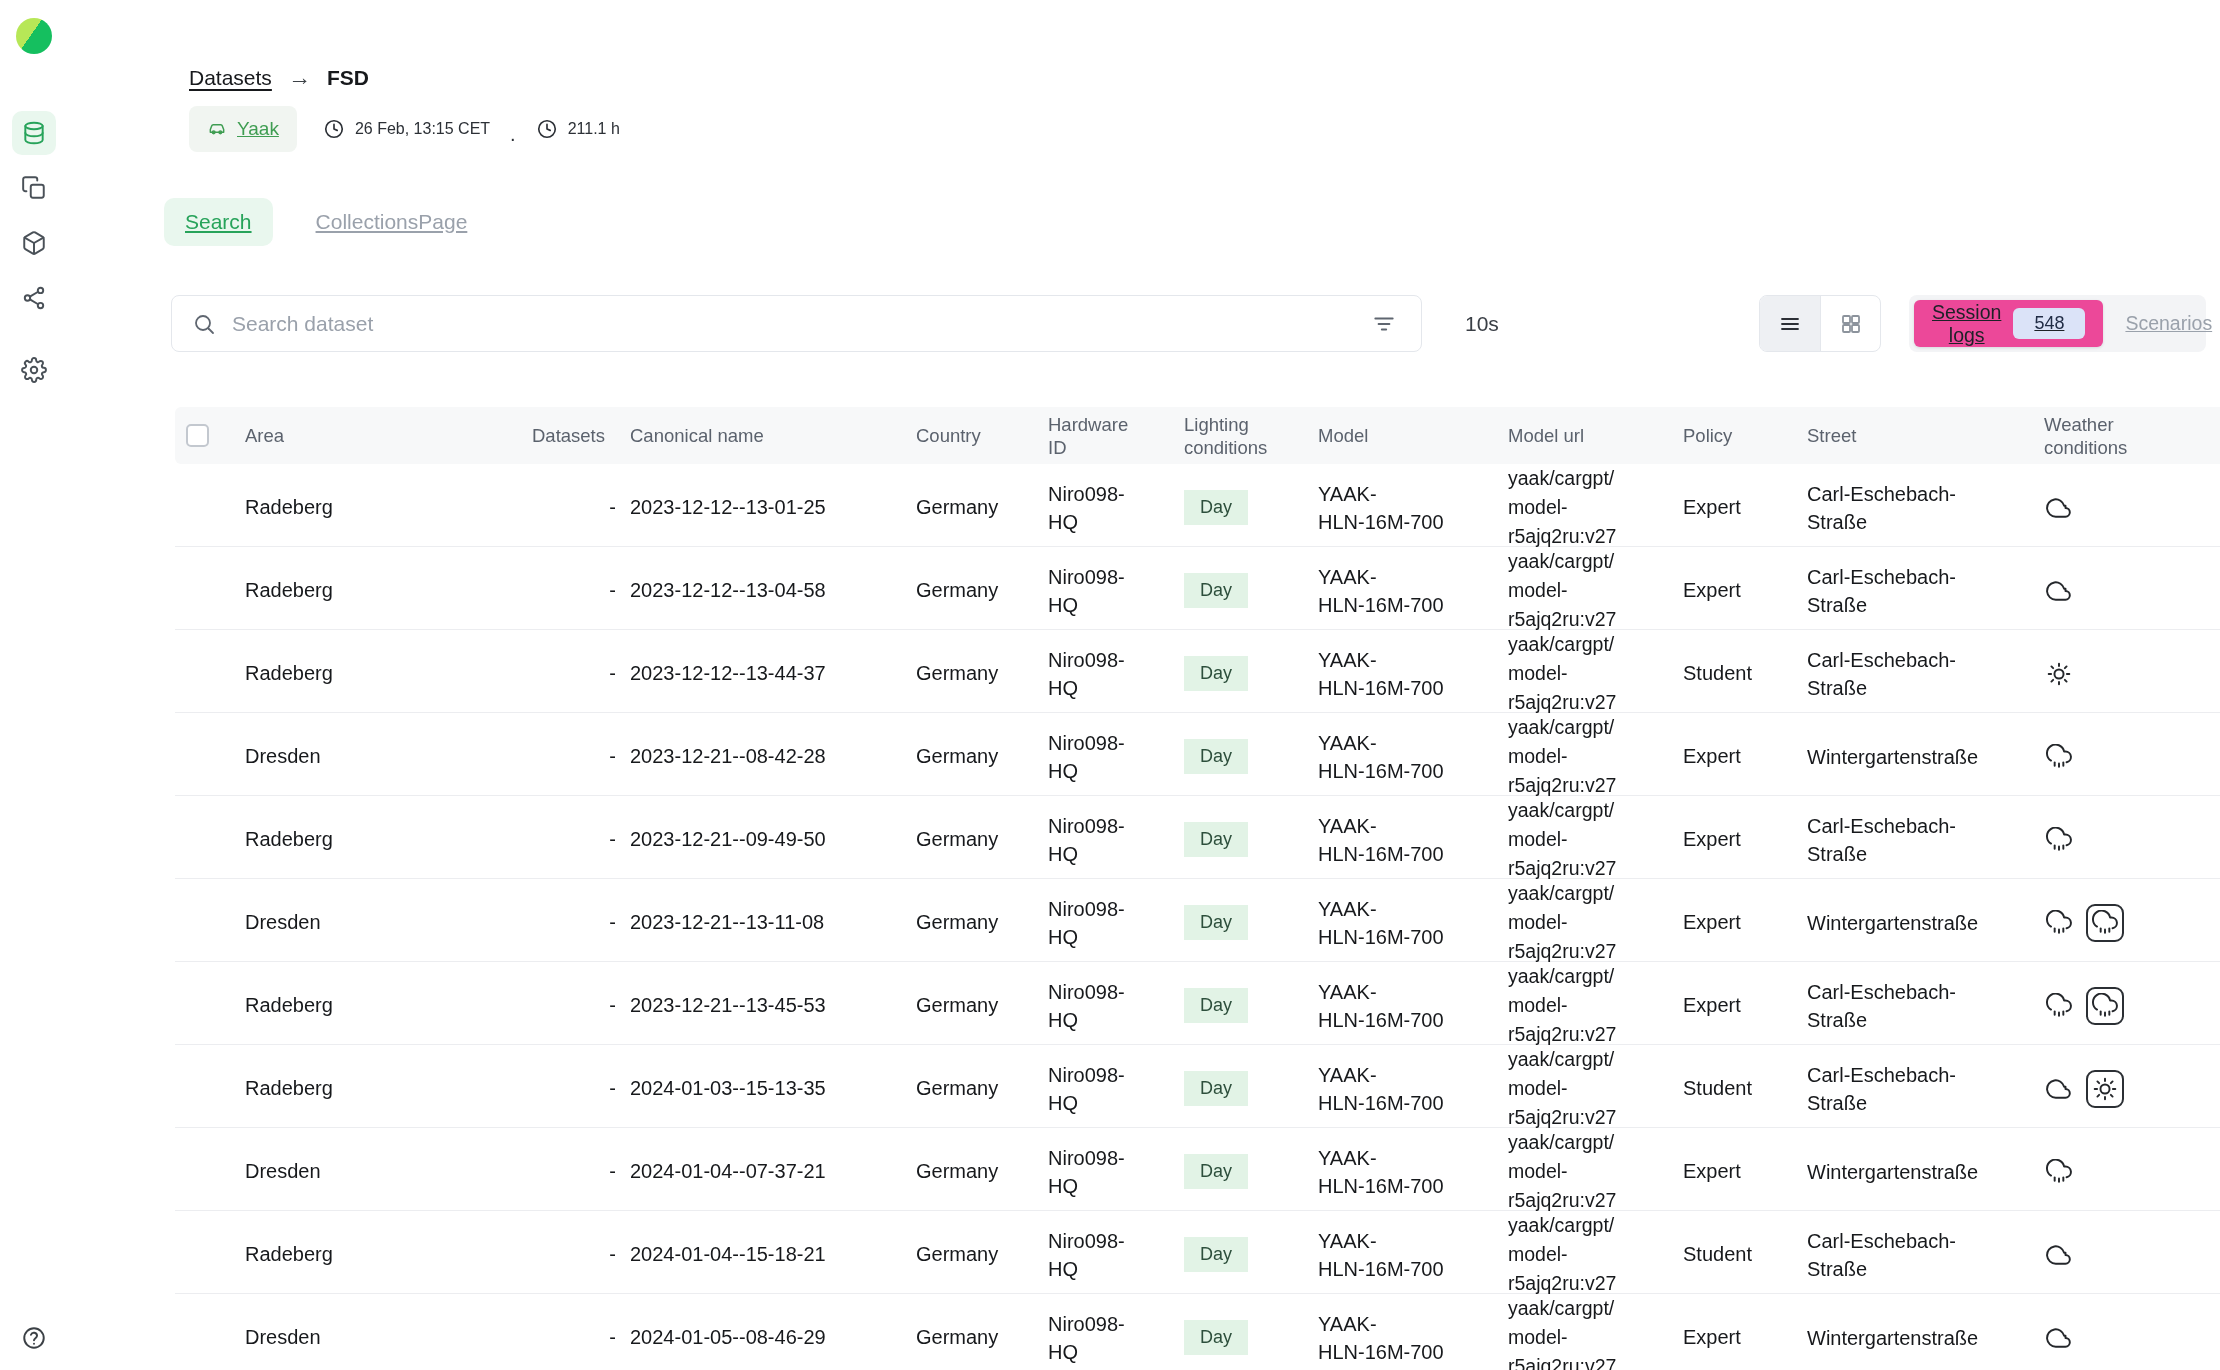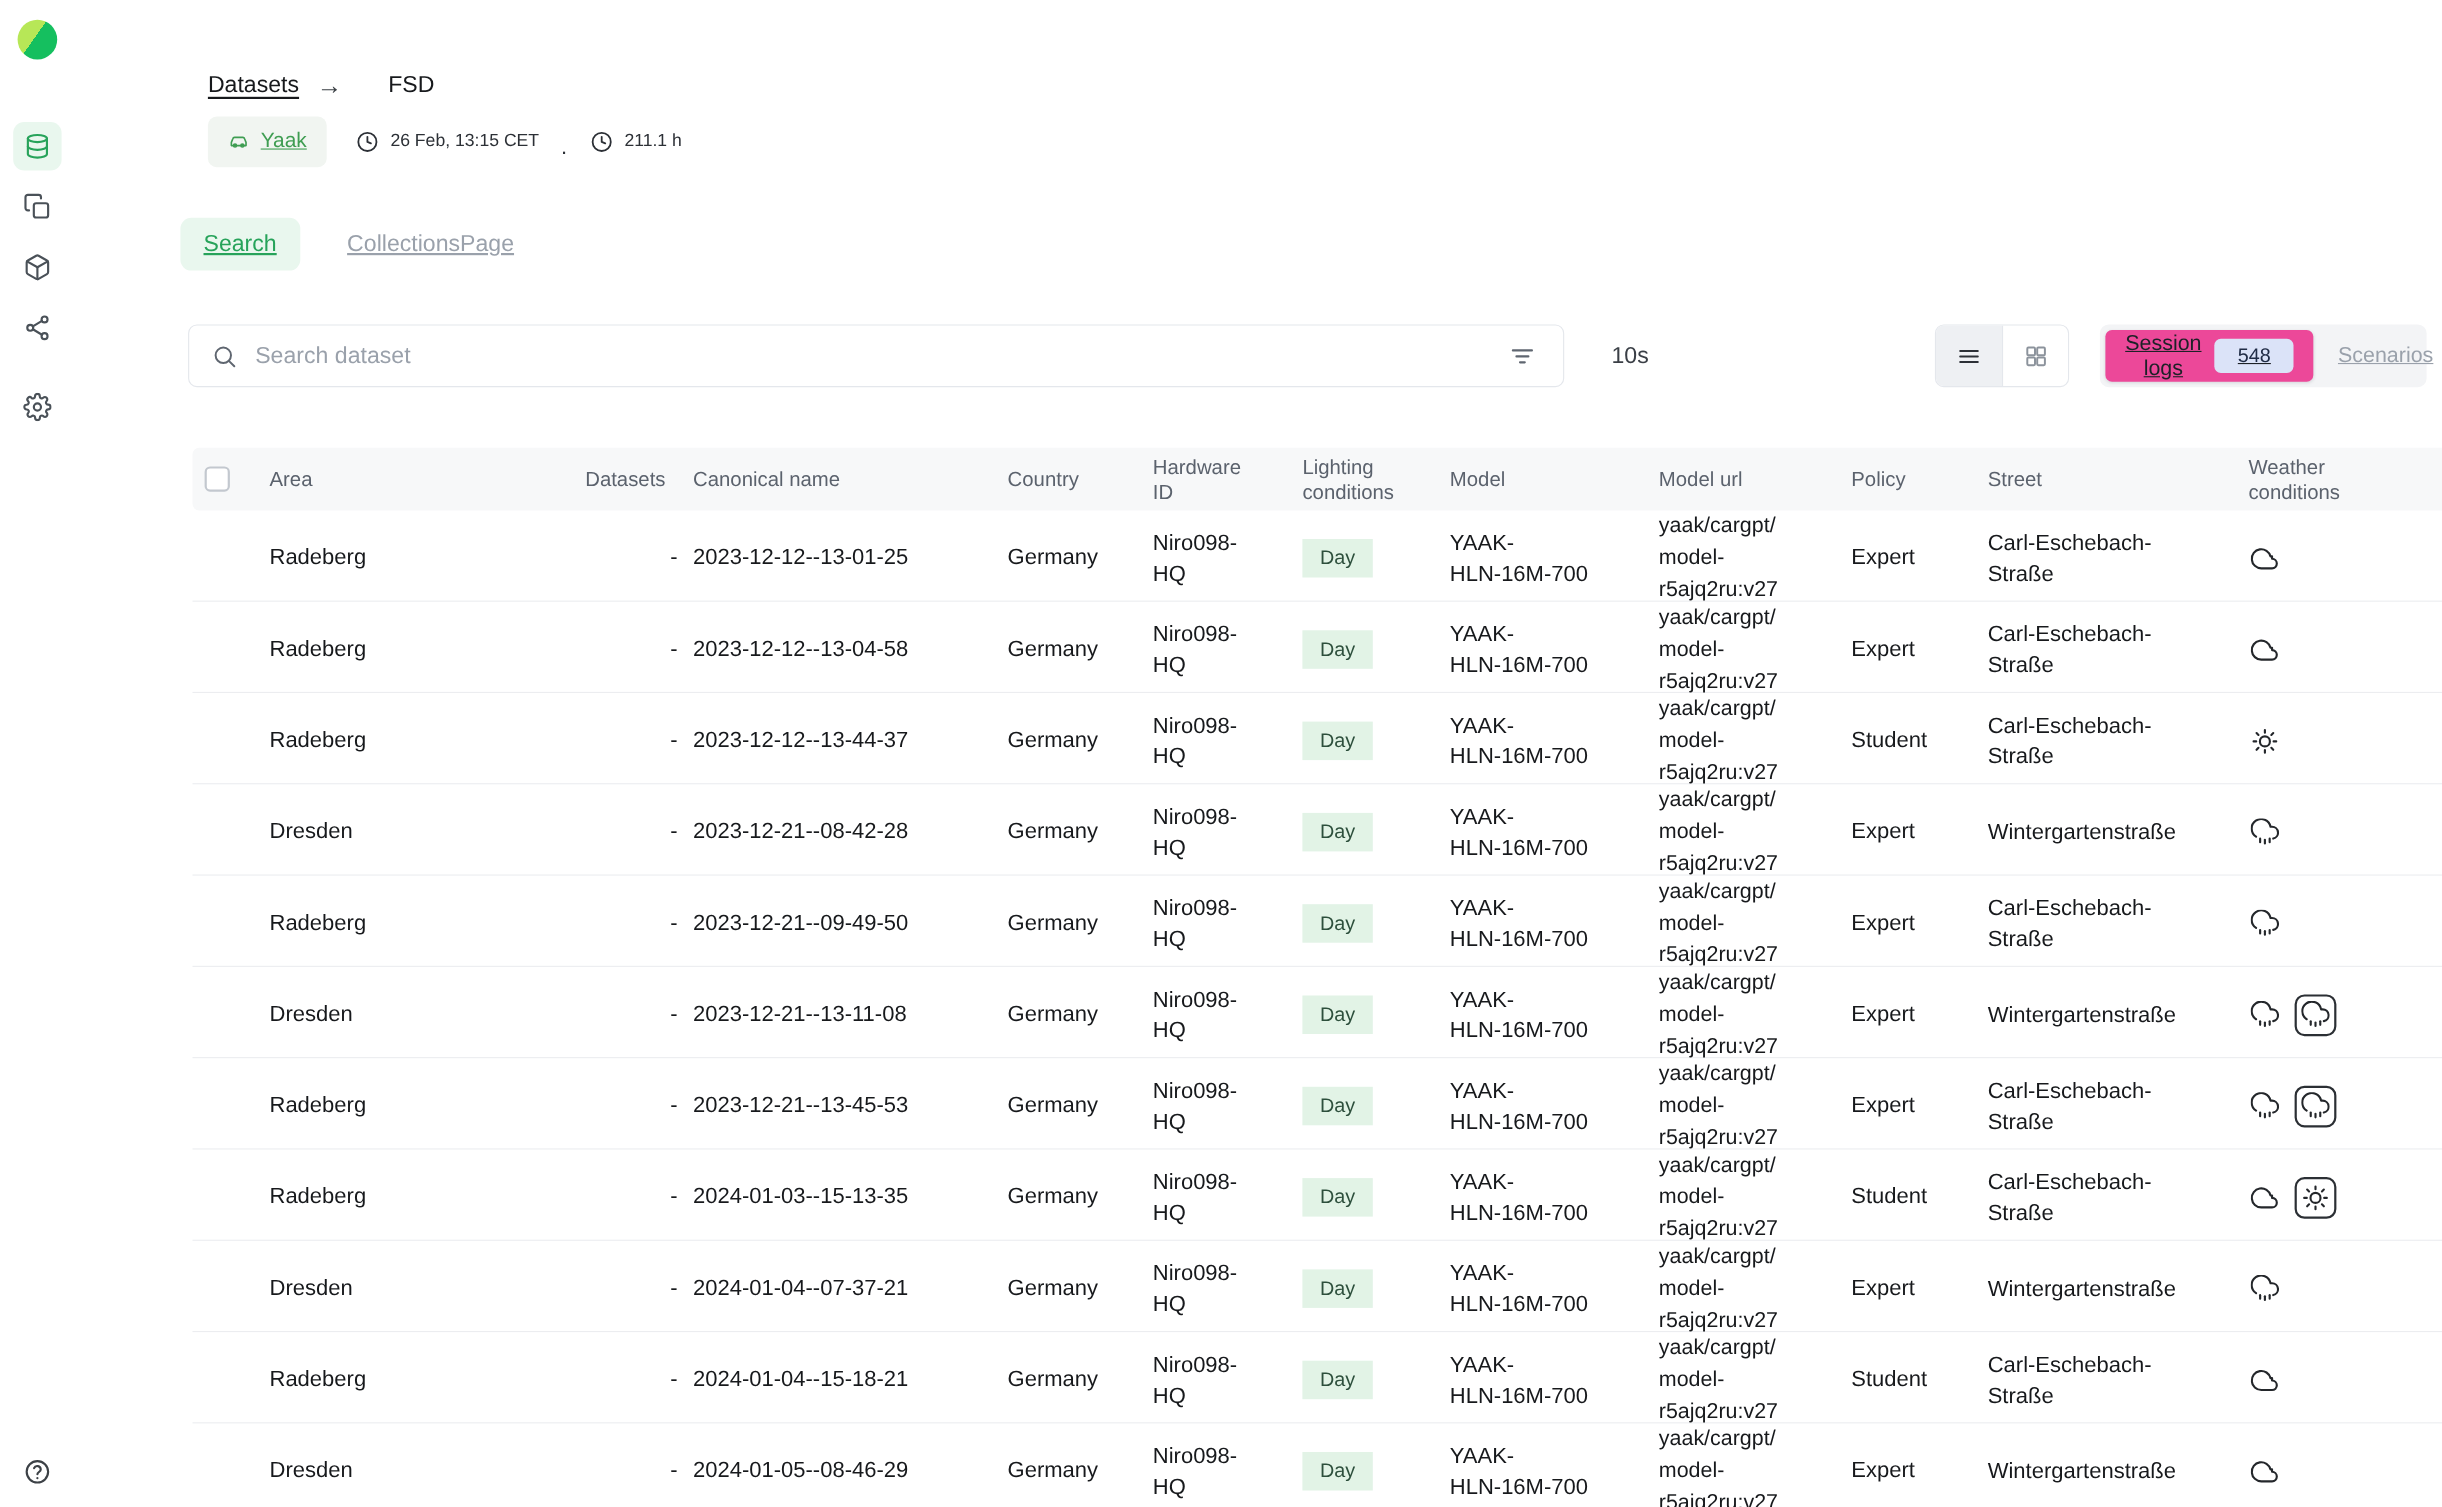--- a/index.html
+++ b/index.html
@@ -23,21 +23,21 @@
   .side-item.active{background:var(--green-bg);color:var(--green);}
   .side-item.gap-top{margin-top:17px;}
   .side-foot{margin-top:auto;margin-bottom:16px;color:#3c4146;}
   .side-foot [data-icon]{width:26px;height:26px;}
 
   
   .main{position:absolute;left:68px;top:0;right:0;bottom:0;}
   .breadcrumb{position:absolute;left:121px;top:64px;display:flex;align-items:center;gap:16px;font-size:21px;}
   .breadcrumb a{color:var(--text);font-weight:500;text-decoration:underline;text-underline-offset:4px;}
   .breadcrumb .arrow{color:#3c4146;font-size:23px;}
-  .breadcrumb .current{color:var(--text);font-weight:400;margin-left:26px;}
+  .breadcrumb .current{color:var(--text);font-weight:700;}
 
   .meta-row{position:absolute;left:121px;top:106px;display:flex;align-items:center;gap:26px;height:46px;}
   .chip-yaak{display:flex;align-items:center;gap:10px;background:#f1f5f1;border-radius:8px;padding:0 18px;height:46px;color:#3f9d52;font-size:19px;font-weight:500;}
   .chip-yaak [data-icon]{width:20px;height:20px;}
   .meta-item{display:flex;align-items:center;gap:10px;color:#2c3036;font-size:16px;}
   .meta-item [data-icon]{width:22px;height:22px;}
   .meta-dot{color:#2c3036;font-size:20px;margin:0 -6px;align-self:flex-end;padding-bottom:6px;}
 
   .tabs{position:absolute;left:96px;top:198px;display:flex;gap:22px;}
   .tab{height:48px;padding:0 21px;border-radius:10px;font-size:21px;color:var(--faint);display:flex;align-items:center;}

